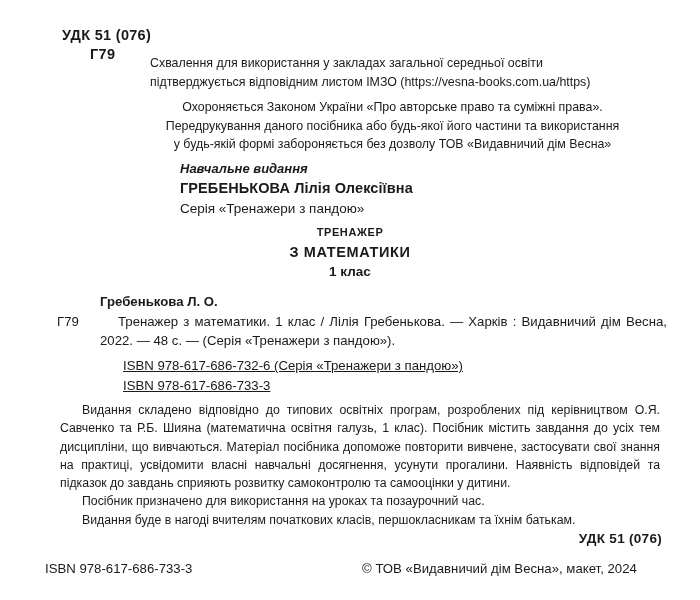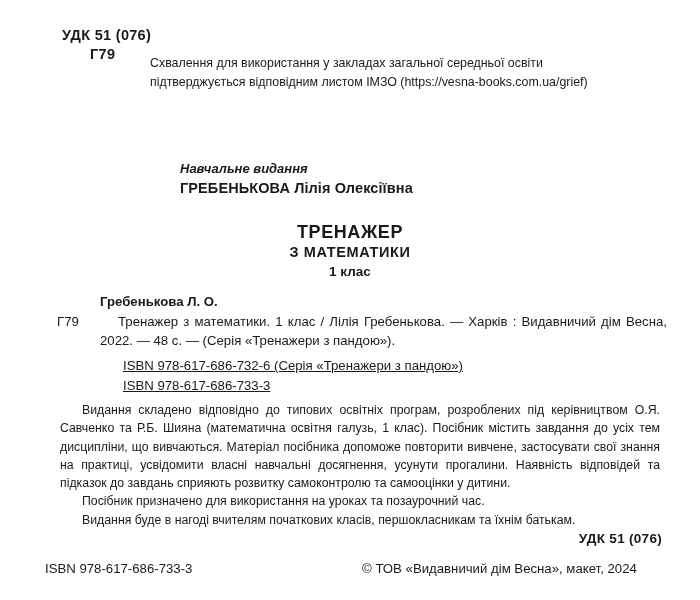--- a/index.html
+++ b/index.html
@@ -85,21 +85,21 @@
 
   .title-block {
     position: absolute;
     left: 180px;
     top: 222px;
     width: 340px;
     text-align: center;
     font-weight: 700;
   }
   .title-block .t1 {
-    font-size: 18px;
+    font-size: 11px;
     line-height: 20px;
     letter-spacing: 0.6px;
   }
   .title-block .t2 {
     font-size: 14.5px;
     line-height: 20px;
     letter-spacing: 0.6px;
   }
   .title-block .t3 {
     font-size: 13.5px;
@@ -185,27 +185,33 @@
 
 <div class="page">
 
   <div class="udk-top">
     <div>УДК 51 (076)</div>
     <div class="udk-line2">Г79</div>
   </div>
 
   <div class="approval">
     <div>Схвалення для використання у закладах загальної середньої освіти</div>
-    <div>підтверджується відповідним листом ІМЗО (https://vesna-books.com.ua/grief)</div>
-  </div>
-
+    <div>підтверджується відповідним листом ІМЗО (https://vesna-books.com.ua/https)</div>
+  </div>
+
+  <div class="copyright-note">
+    <div>Охороняється Законом України «Про авторське право та суміжні права».</div>
+    <div>Передрукування даного посібника або будь-якої його частини та використання</div>
+    <div>у будь-якій формі забороняється без дозволу ТОВ «Видавничий дім Весна»</div>
+  </div>
 
   <div class="imprint">
     <div class="edition-type">Навчальне видання</div>
     <div class="author-full">ГРЕБЕНЬКОВА Лілія Олексіївна</div>
+    <div class="series">Серія «Тренажери з пандою»</div>
   </div>
 
   <div class="title-block">
     <div class="t1">ТРЕНАЖЕР</div>
     <div class="t2">З МАТЕМАТИКИ</div>
     <div class="t3">1 клас</div>
   </div>
 
   <div class="bib">
     <div class="bib-author">Гребенькова Л. О.</div>

